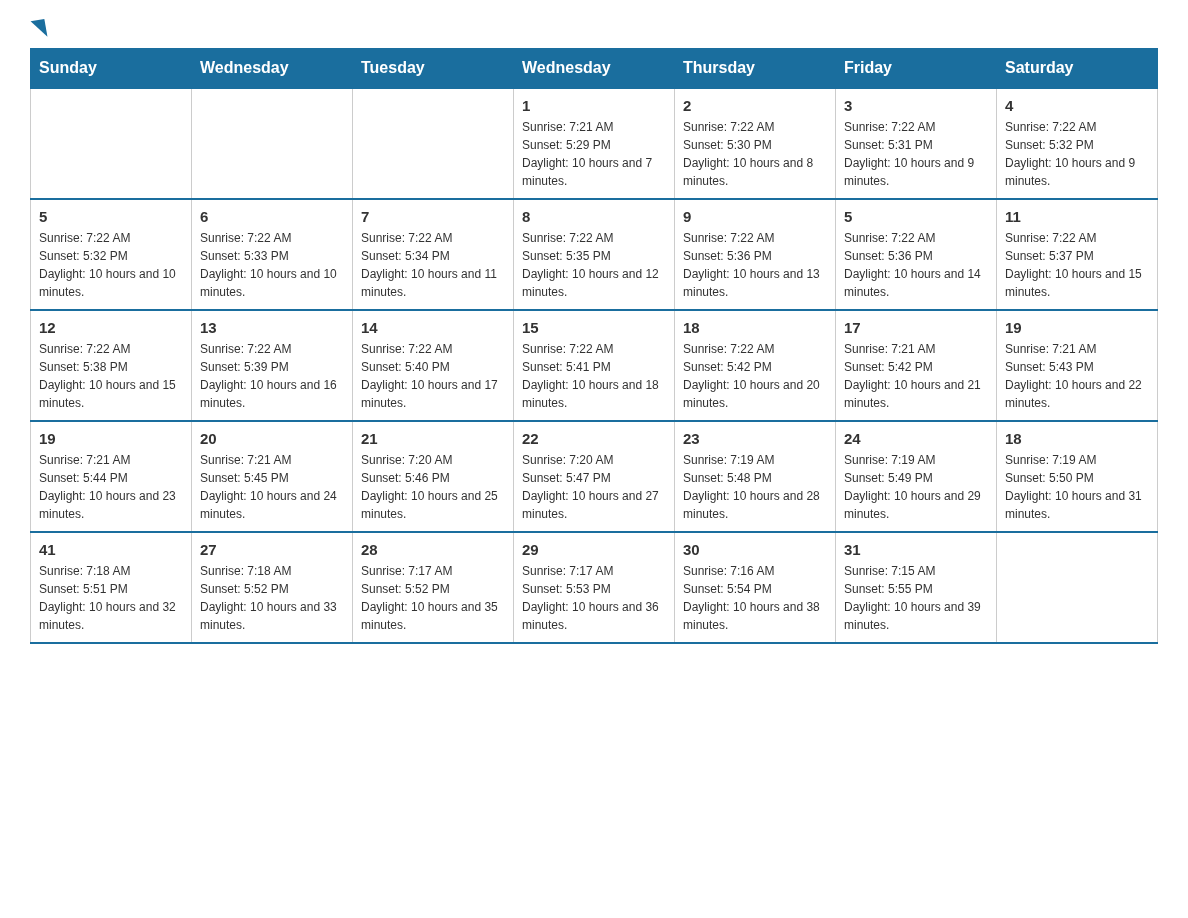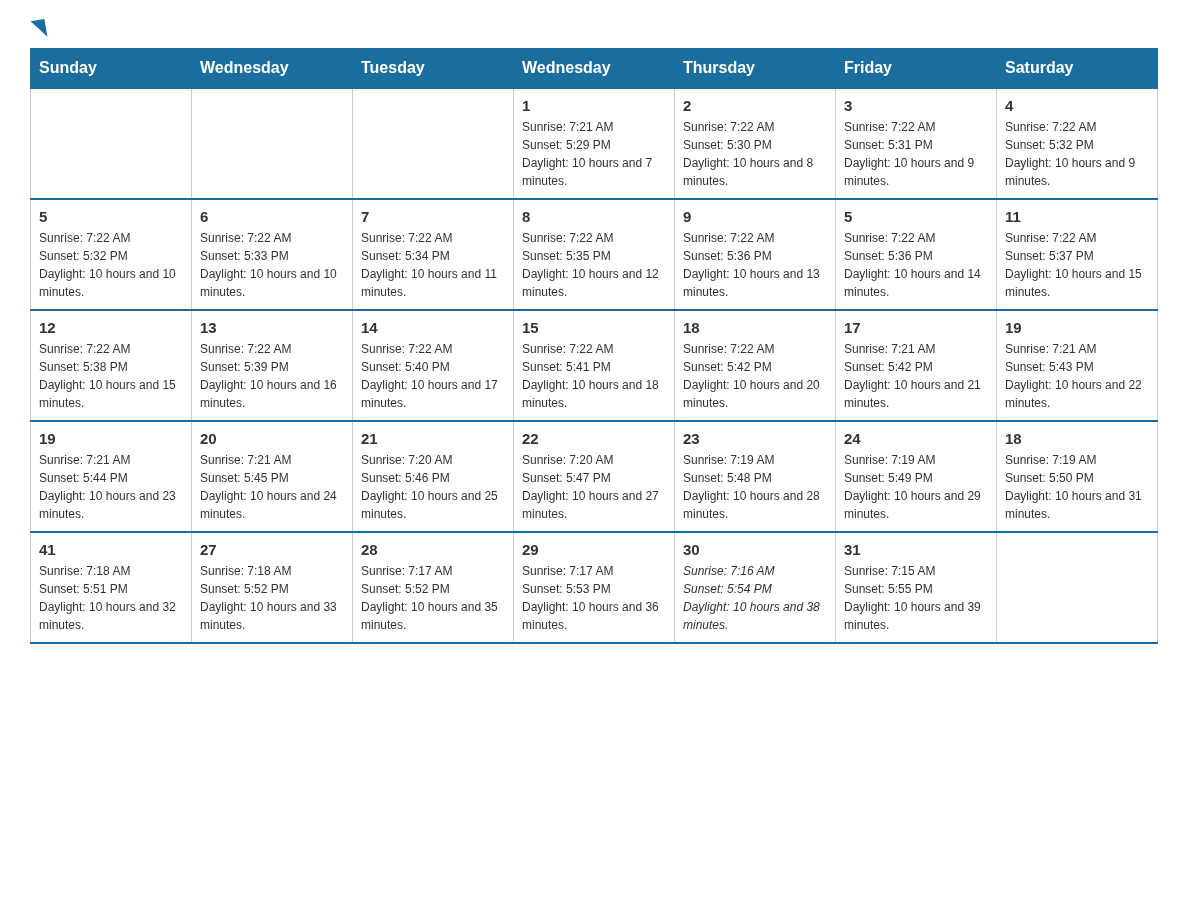--- a/index.html
+++ b/index.html
@@ -312,21 +312,21 @@
 Daylight: 10 hours and 35 minutes.</div>
         </td>
         <td>
           <span class="day-num">29</span>
           <div class="day-info" style="white-space: pre-line;">Sunrise: 7:17 AM
 Sunset: 5:53 PM
 Daylight: 10 hours and 36 minutes.</div>
         </td>
         <td>
           <span class="day-num">30</span>
-          <div class="day-info" style="white-space: pre-line; font-style: italic;">Sunrise: 7:16 AM
+          <div class="day-info" style="white-space: pre-line;">Sunrise: 7:16 AM
 Sunset: 5:54 PM
 Daylight: 10 hours and 38 minutes.</div>
         </td>
         <td>
           <span class="day-num">31</span>
           <div class="day-info" style="white-space: pre-line;">Sunrise: 7:15 AM
 Sunset: 5:55 PM
 Daylight: 10 hours and 39 minutes.</div>
         </td>
         <td class="empty-cell"></td>

